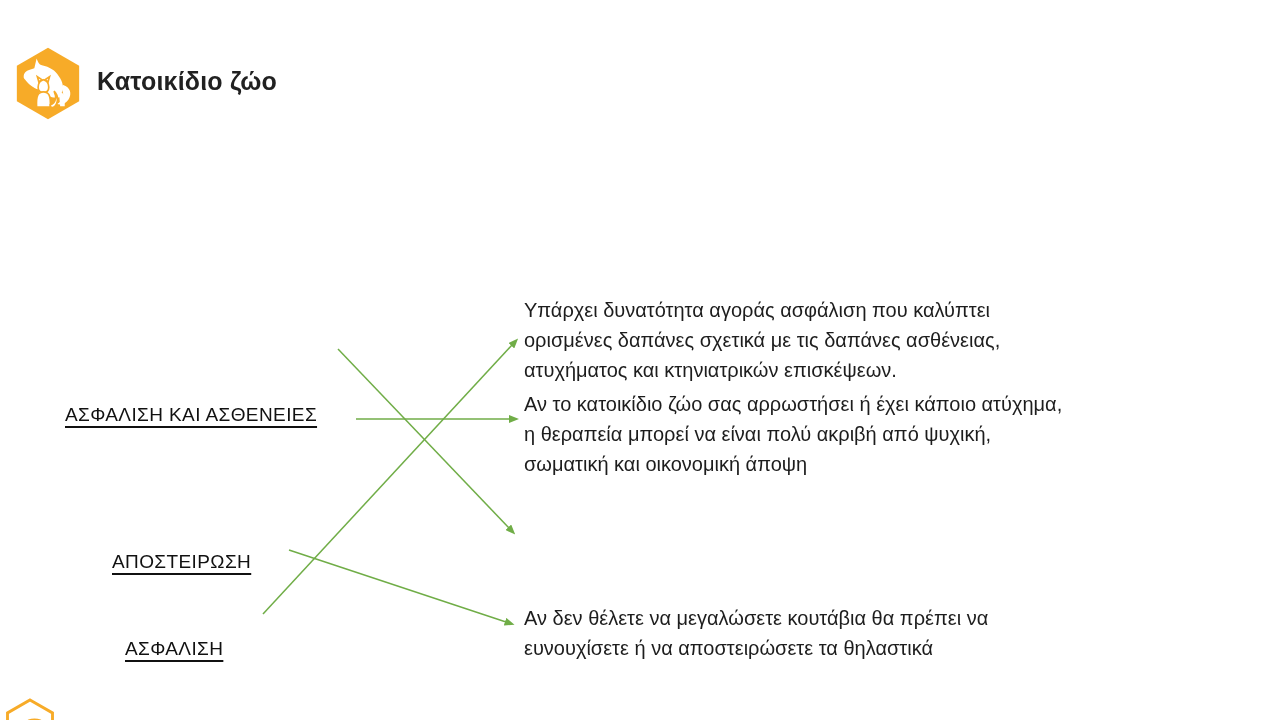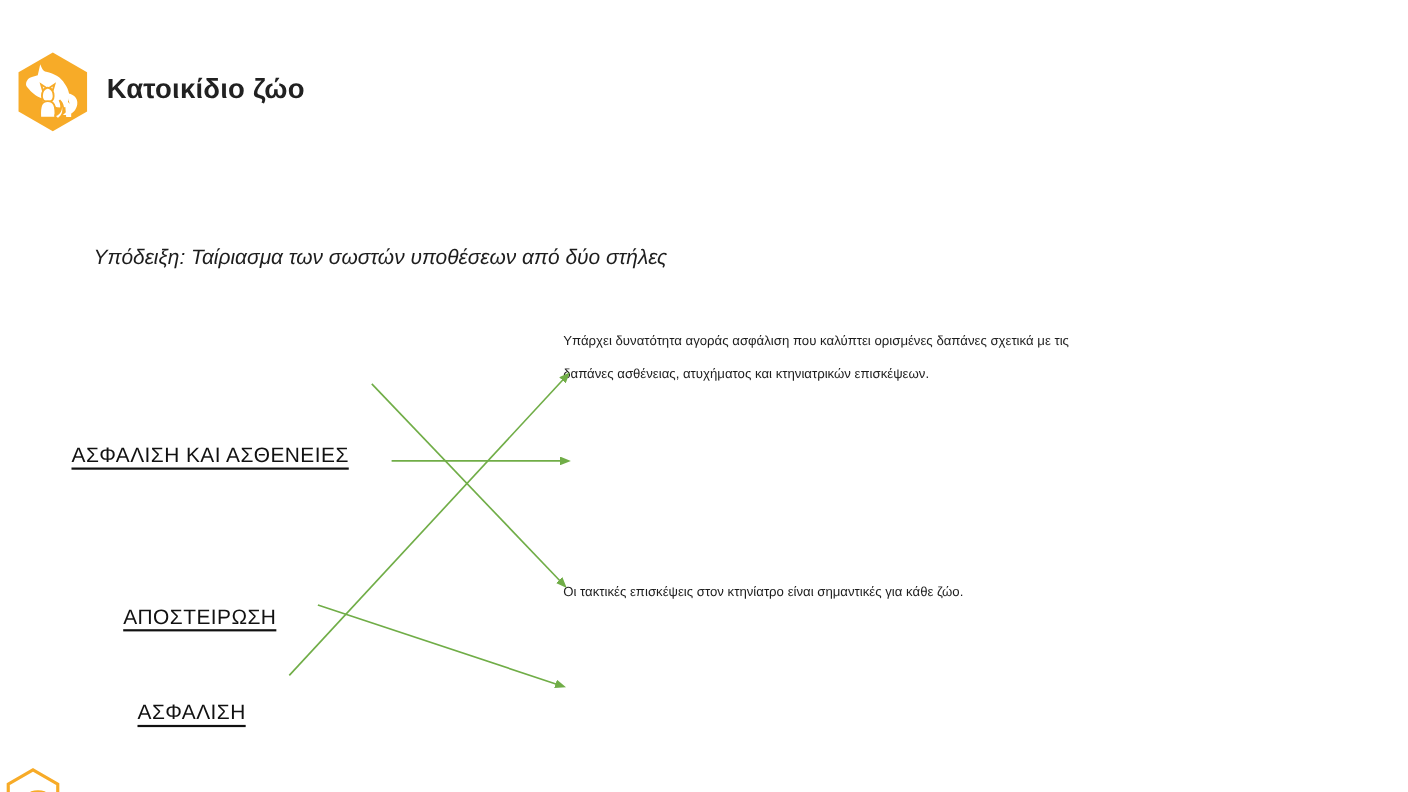--- a/index.html
+++ b/index.html
@@ -26,21 +26,21 @@
     position:absolute; font-size:19px; color:#111; white-space:nowrap;
     text-decoration:underline; text-underline-offset:5px; text-decoration-thickness:2px;
     letter-spacing:.4px;
   }
   .li-0 { left:86px;  top:282px; }
   .li-1 { left:65px;  top:368px; }
   .li-2 { left:112px; top:515px; }
   .li-3 { left:125px; top:602px; }
   
   .right-item {
-    position:absolute; left:512px; font-size:12px; line-height:30px; color:#1d1d1d;
+    position:absolute; left:524px; font-size:20px; line-height:30px; color:#1d1d1d;
   }
   .ri-0 { top:259px; width:480px; }
   .ri-1 { top:353px; width:545px; }
   .ri-2 { top:487px; width:560px; }
   .ri-3 { top:567px; width:530px; }
   
   .arrows { position:absolute; left:0; top:0; width:1280px; height:720px; pointer-events:none; }
   
   .coins-svg { position:absolute; left:3px; top:661px; width:54px; height:58px; }
 </style>
@@ -61,28 +61,28 @@
       <path d="M38,48 L36,41 L42,45 Z"></path>
       <path d="M50,48 L52,41 L46,45 Z"></path>
       <path d="M37,55 Q37,47 44,45 Q51,47 51,55 Q51,62 44,62 Q37,62 37,55 Z"></path>
       <path d="M35,81 C34,66 37,61 44,61 C51,61 54,66 53,81 Z"></path>
       <path d="M53,78 C60,76 62,68 58,60 C64,66 64,76 58,81 C55,83 53,81 53,78 Z"></path>
     </g>
   </svg>
 
   <h1 class="page-title">Κατοικίδιο ζώο</h1>
 
-  <p class="instruction">Υπόδειξη: Ταίριασμα των σωστών υποθέσεων από δύο στήλες</p>
 
   <div class="left-item li-1">ΑΣΦΑΛΙΣΗ ΚΑΙ ΑΣΘΕΝΕΙΕΣ</div>
   <div class="left-item li-2">ΑΠΟΣΤΕΙΡΩΣΗ</div>
   <div class="left-item li-3">ΑΣΦΑΛΙΣΗ</div>
 
   <div class="right-item ri-0">Υπάρχει δυνατότητα αγοράς ασφάλιση που καλύπτει ορισμένες δαπάνες σχετικά με τις δαπάνες ασθένειας, ατυχήματος και κτηνιατρικών επισκέψεων.</div>
-  <div class="right-item ri-2">Οι τακτικές επισκέψεις στον κτηνίατρο είναι σημαντικές για κάθε ζώο.</div>
+  <div class="right-item ri-1">Αν το κατοικίδιο ζώο σας αρρωστήσει ή έχει κάποιο ατύχημα, η θεραπεία μπορεί να είναι πολύ ακριβή από ψυχική, σωματική και οικονομική άποψη</div>
+  <div class="right-item ri-3">Αν δεν θέλετε να μεγαλώσετε κουτάβια θα πρέπει να ευνουχίσετε ή να αποστειρώσετε τα θηλαστικά</div>
 
   <svg class="arrows" viewBox="0 0 1280 720" aria-hidden="true" color="#70AD47">
     <defs>
       <marker id="ah" markerUnits="userSpaceOnUse" markerWidth="10" markerHeight="8" refX="1" refY="4" orient="auto">
         <path d="M0,0 L10,4 L0,8 Z" fill="currentColor"></path>
       </marker>
     </defs>
     <line x1="338" y1="313" x2="509" y2="492" stroke="currentColor" stroke-width="1.5" marker-end="url(#ah)"></line>
     <line x1="356" y1="383" x2="510" y2="383" stroke="currentColor" stroke-width="1.5" marker-end="url(#ah)"></line>
     <line x1="289" y1="514" x2="506" y2="586" stroke="currentColor" stroke-width="1.5" marker-end="url(#ah)"></line>

